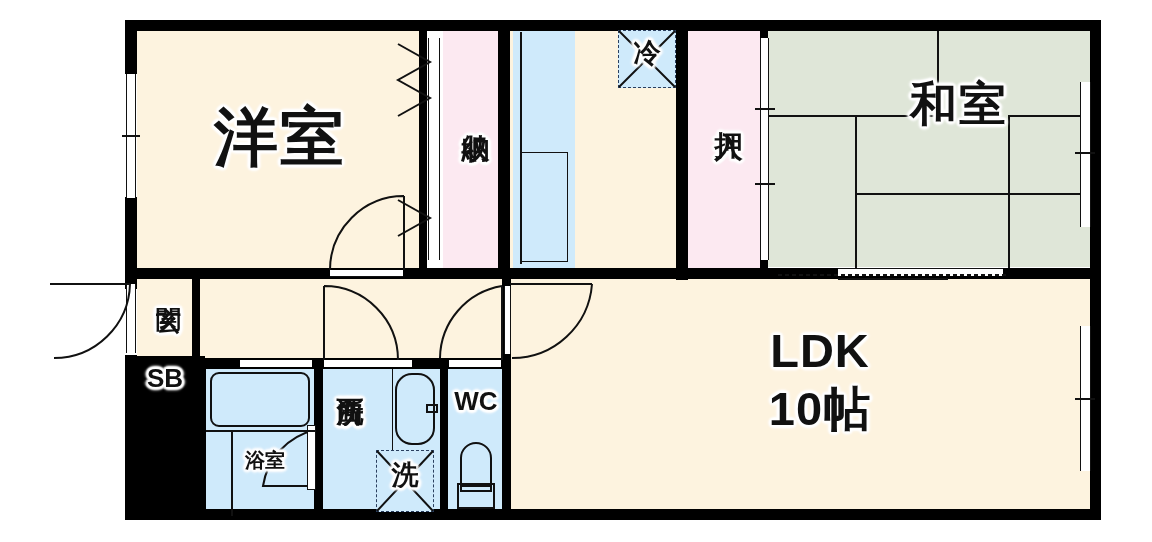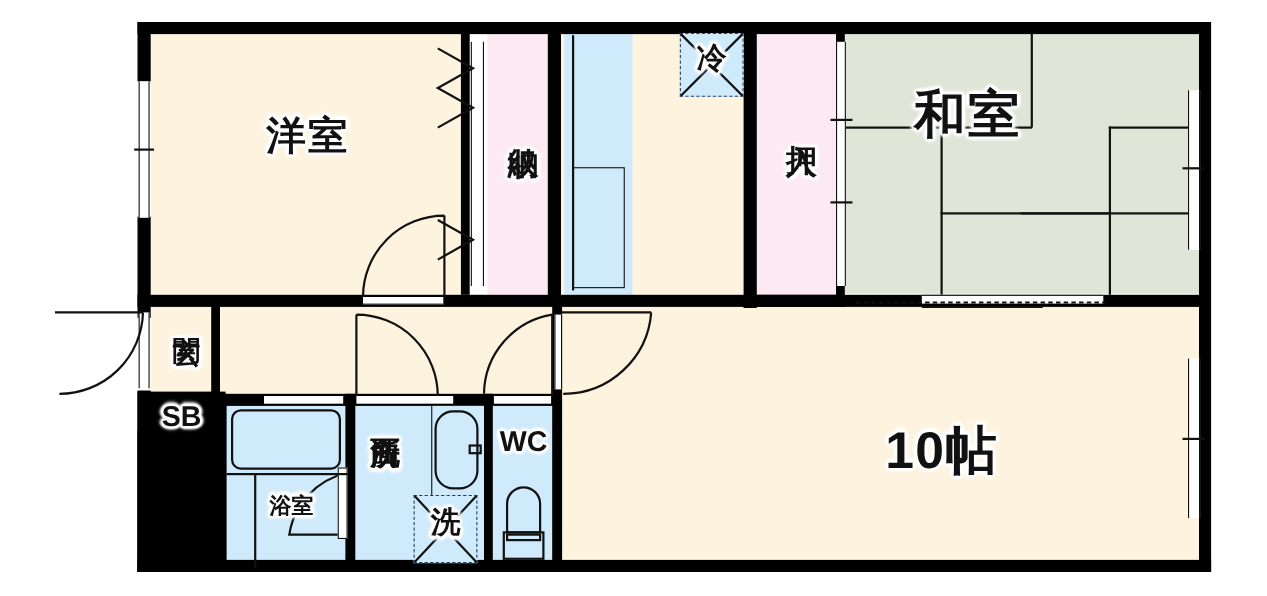--- a/index.html
+++ b/index.html
@@ -230,29 +230,30 @@
     <line x1="57" y1="1" x2="1" y2="61" stroke="#2a3f5f" stroke-width="1.2"></line>
   </svg>
   <div class="lbl" style="left:376px; top:462px; width:58px; font-size:27px;">洗</div>
 
   <svg class="ov" style="left:455px; top:440px;" width="42" height="70" viewBox="0 0 42 70">
     <path d="M6 44 L6 18 A15 15 0 0 1 36 18 L36 44 Z" stroke-width="2" fill="#cfeafb"></path>
     <rect x="3" y="44" width="36" height="24" stroke-width="2" fill="#cfeafb"></rect>
     <rect x="6" y="46" width="30" height="5" stroke-width="1.6" fill="#cfeafb"></rect>
   </svg>
 
-  <div class="lbl" style="left:200px; top:105px; width:160px; font-size:36px; letter-spacing:2px;">洋室</div>
+  <div class="lbl" style="left:200px; top:105px; width:160px; font-size:64px; letter-spacing:2px;">洋室</div>
 
   <div class="lbl lbl-vert" style="left:452px; top:112px; width:38px; font-size:28px; line-height:1.05;">収納</div>
 
   <div class="lbl lbl-vert" style="left:705px; top:110px; width:38px; font-size:28px; line-height:1.05;">押入</div>
 
-  <div class="lbl" style="left:800px; top:80px; width:160px; font-size:47px; letter-spacing:2px;">和室</div>
-
-  <div class="lbl" style="left:756px; top:385px; width:200px; font-size:47px; letter-spacing:1px;">10帖</div>
+  <div class="lbl" style="left:848px; top:80px; width:160px; font-size:47px; letter-spacing:2px;text-align:right;">和室</div>
+
+  <div class="lbl" style="left:720px; top:327px; width:200px; font-size:47px; letter-spacing:1px;">LDK</div>
+  <div class="lbl" style="left:720px; top:385px; width:200px; font-size:47px; letter-spacing:1px;">10帖</div>
 
   <div class="lbl lbl-vert" style="left:148px; top:287px; width:34px; font-size:25px; line-height:1.05;">玄関</div>
 
   <div class="lbl" style="left:133px; top:365px; width:64px; font-size:26px;">SB</div>
 
   <div class="lbl" style="left:225px; top:450px; width:80px; font-size:20px;">浴室</div>
 
   <div class="lbl lbl-vert" style="left:330px; top:377px; width:34px; font-size:27px; line-height:1.05;">洗面所</div>
 
   <div class="lbl" style="left:448px; top:388px; width:56px; font-size:26px;">WC</div>

